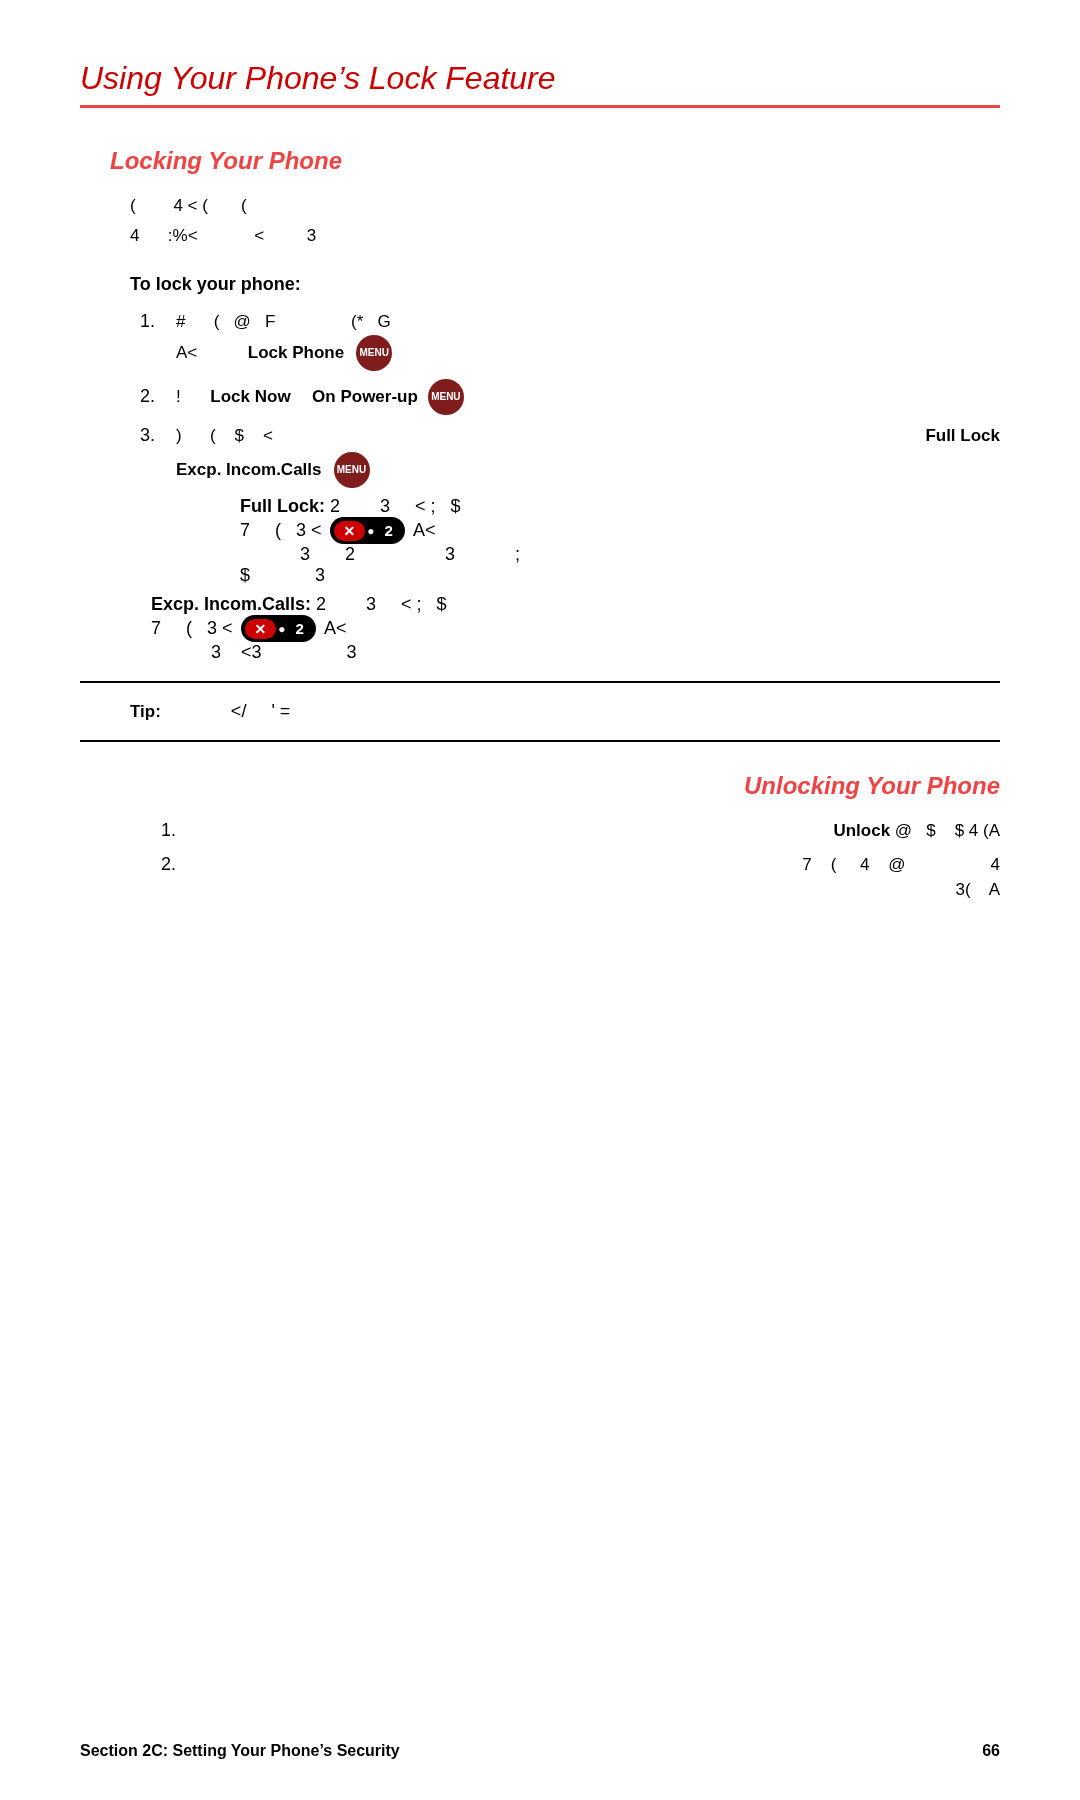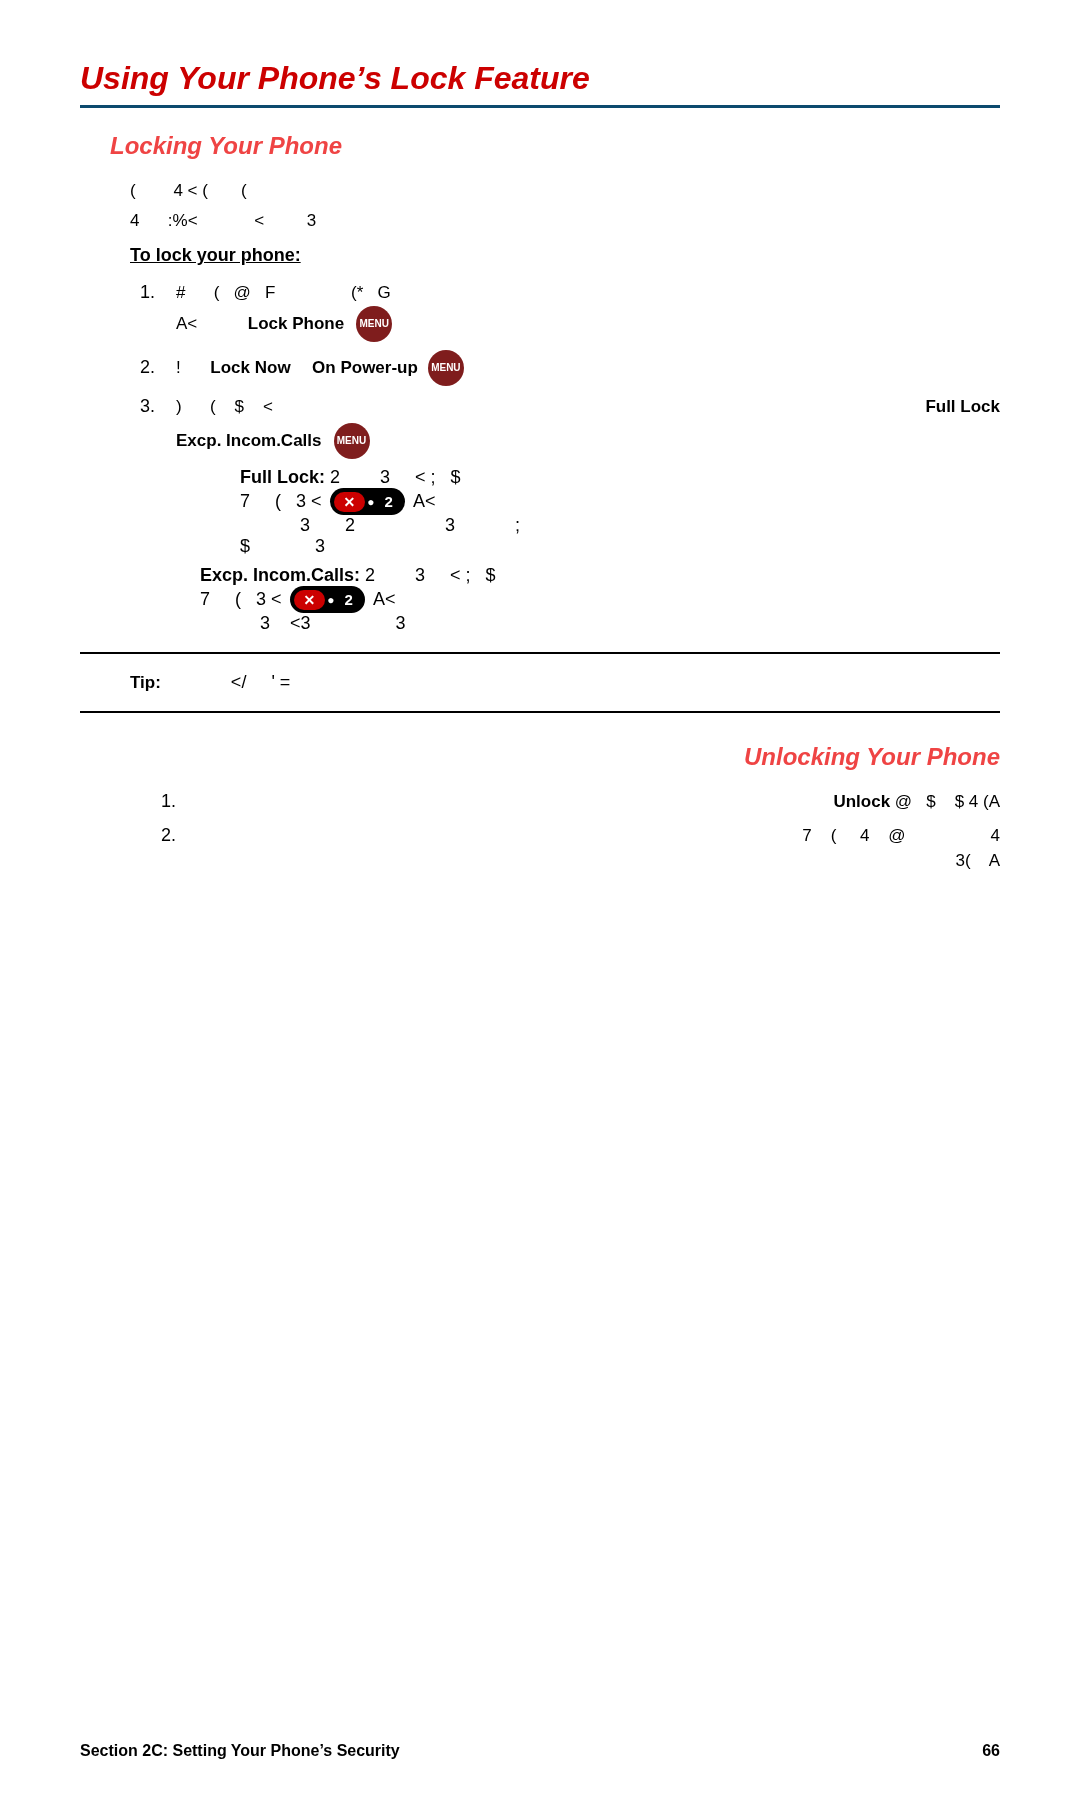--- a/index.html
+++ b/index.html
@@ -10,25 +10,25 @@
       font-size: 18px;
       color: #000;
       width: 1080px;
       min-height: 1800px;
       padding: 60px 80px 60px 80px;
       position: relative;
     }
 
     .page-title {
       font-size: 32px;
-      font-weight: 700;
+      font-weight: 400;
       color: #cc0000;
-      border-bottom: 3px solid #0c4a6e;
+      border-bottom: 3px solid #ef4444;
       padding-bottom: 8px;
-      margin-bottom: 24px;
+      margin-bottom: 39px;
       font-style: italic;
     }
 
     .section-title {
       font-size: 24px;
       font-weight: 900;
       color: #ef4444;
       margin-left: 30px;
       margin-bottom: 18px;
       font-style: italic;
@@ -133,21 +133,21 @@
 
 <h1 class="page-title">Using Your Phone’s Lock Feature</h1>
 
 <div>
 
   <div class="section-title">Locking Your Phone</div>
 
   <div class="encoded-line">( &nbsp;&nbsp;&nbsp;&nbsp;&nbsp;&nbsp; 4 &lt; ( &nbsp;&nbsp;&nbsp;&nbsp;&nbsp; (</div>
   <div class="encoded-line">4 &nbsp;&nbsp;&nbsp;&nbsp; :%&lt; &nbsp;&nbsp;&nbsp;&nbsp;&nbsp;&nbsp;&nbsp;&nbsp;&nbsp;&nbsp; &lt; &nbsp;&nbsp;&nbsp;&nbsp;&nbsp;&nbsp;&nbsp; 3</div>
 
-  <div class="subsection-label" style="margin-top:12px;text-decoration:underline;">To lock your phone:</div>
+  <div class="subsection-label" style="margin-top:26px;">To lock your phone:</div>
 
   <div class="step-row">
     <span class="step-num">1.</span>
     <div class="step-content">
       <div>
         # &nbsp;&nbsp;&nbsp;&nbsp; ( &nbsp; @ &nbsp; F &nbsp;&nbsp;&nbsp;&nbsp;&nbsp;&nbsp;&nbsp;&nbsp;&nbsp;&nbsp;&nbsp;&nbsp;&nbsp;&nbsp; (* &nbsp; G
       </div>
       <div style="display:flex; align-items:center; gap:8px;">
         <span>A&lt; &nbsp;&nbsp;&nbsp;&nbsp;&nbsp;&nbsp;&nbsp;&nbsp;</span>
         <span class="bold-term">Lock Phone</span>
@@ -196,21 +196,21 @@
       <span>A&lt;</span>
     </div>
     <div>
       &nbsp;&nbsp;&nbsp;&nbsp;&nbsp;&nbsp;&nbsp;&nbsp;&nbsp;&nbsp;&nbsp; 3 &nbsp;&nbsp;&nbsp;&nbsp;&nbsp; 2 &nbsp;&nbsp;&nbsp;&nbsp;&nbsp;&nbsp;&nbsp;&nbsp;&nbsp;&nbsp;&nbsp;&nbsp;&nbsp;&nbsp;&nbsp;&nbsp; 3 &nbsp;&nbsp;&nbsp;&nbsp;&nbsp;&nbsp;&nbsp;&nbsp;&nbsp;&nbsp; ;
     </div>
     <div>
       $ &nbsp;&nbsp;&nbsp;&nbsp;&nbsp;&nbsp;&nbsp;&nbsp;&nbsp;&nbsp;&nbsp; 3
     </div>
   </div>
 
-  <div class="sub-indent" style="margin-left:120px; margin-bottom:16px;">
+  <div class="sub-indent" style="margin-left:71px; margin-bottom:16px;">
     <div>
       <span class="bold-term">Excp. Incom.Calls:</span> 2 &nbsp;&nbsp;&nbsp;&nbsp;&nbsp;&nbsp; 3 &nbsp;&nbsp;&nbsp; &lt; ; &nbsp; $
     </div>
     <div style="display:flex; align-items:center; gap:8px;">
       <span>7 &nbsp;&nbsp;&nbsp; ( &nbsp; 3 &lt;</span>
       <span style="display:inline-flex; align-items:center; background:#000; border-radius:20px; padding:3px 4px; gap:2px;">
         <span style="background:#cc0000; color:#fff; border-radius:14px; padding:2px 10px; font-size:14px; font-weight:900;">✕</span>
         <span style="color:#fff; font-size:12px;">●</span>
         <span style="color:#fff; font-weight:900; padding:2px 8px; font-size:15px;">2</span>
       </span>

